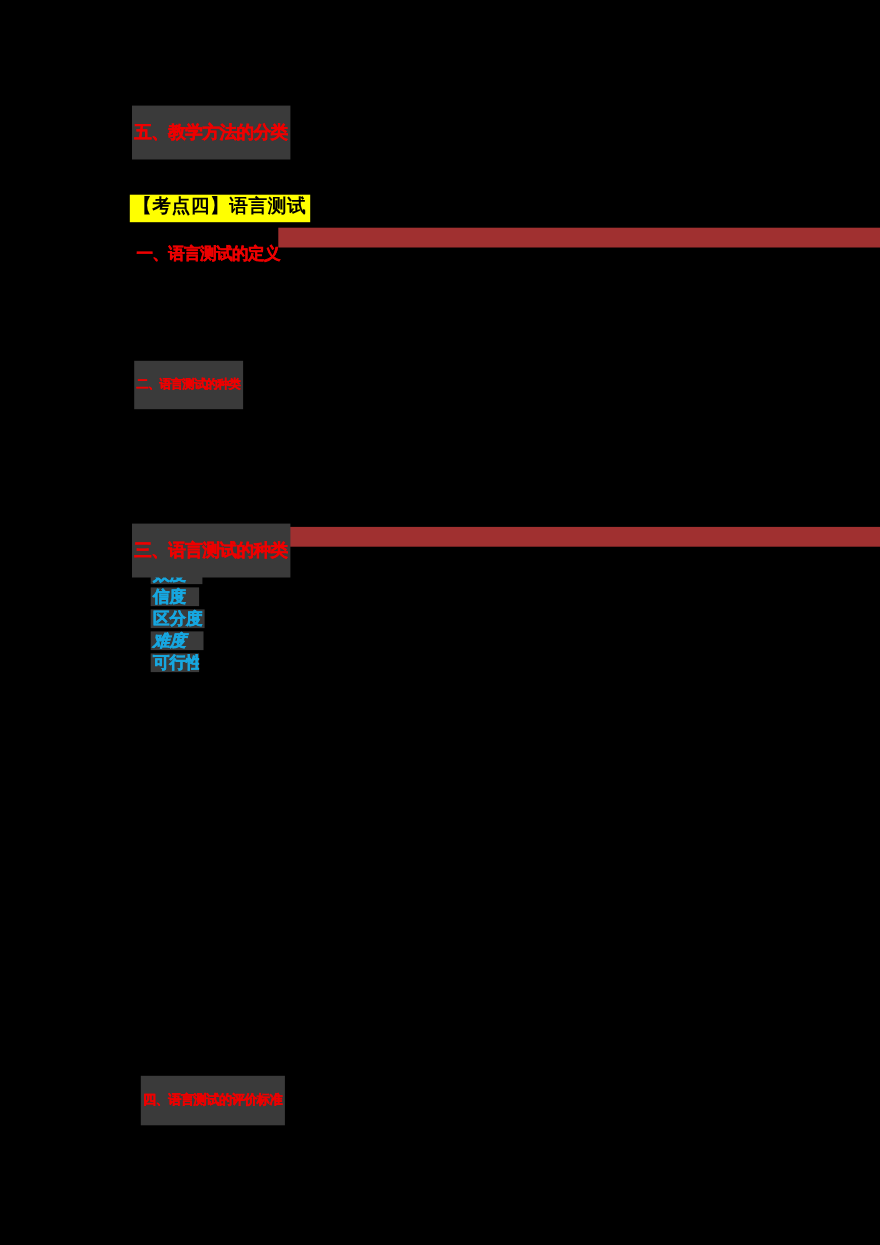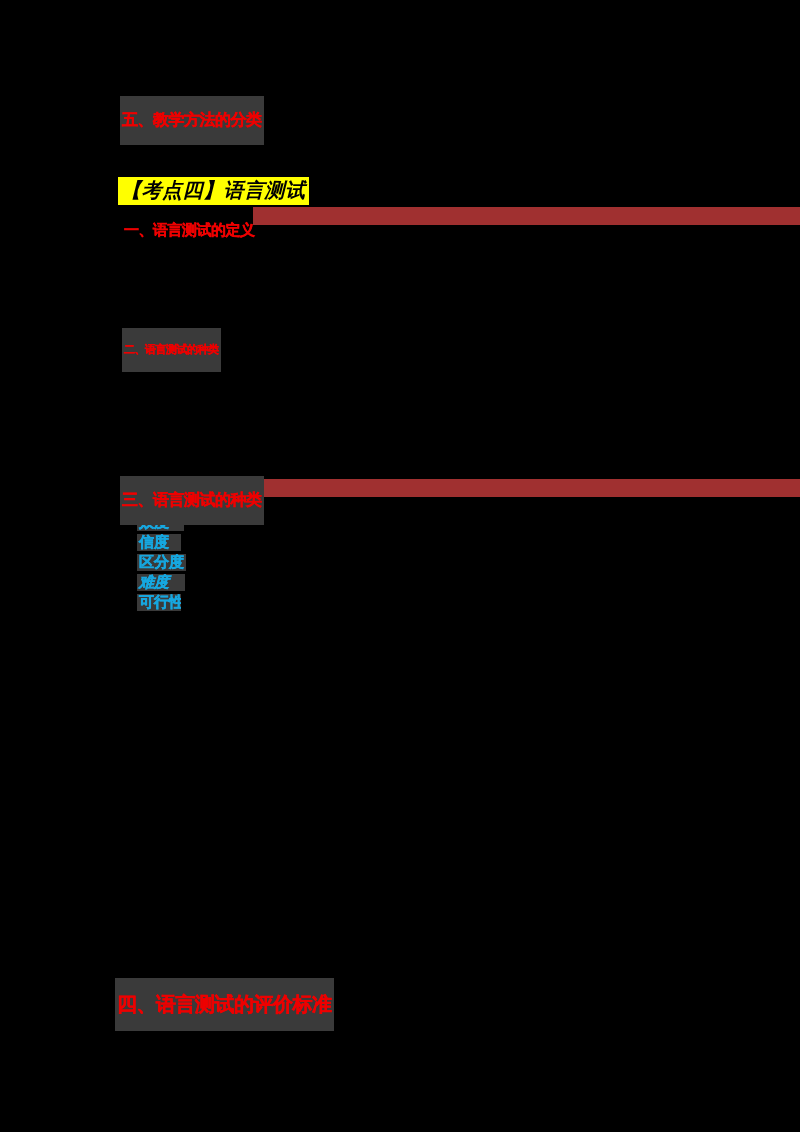--- a/index.html
+++ b/index.html
@@ -71,21 +71,21 @@
     overflow: hidden;
   }
 </style>
 </head>
 <body>
 
 <div class="page">
 
   <div class="heading-red" style="left:120px; top:96px; font-size:16px;">五、教学方法的分类</div>
 
-  <div class="highlight-yellow" style="left:118px; top:177px; font-size:20px;font-style:italic;">【考点四】语言测试</div>
+  <div class="highlight-yellow" style="left:118px; top:177px; font-size:17px;">【考点四】语言测试</div>
 
   <div class="heading-red" style="left:122px; top:207px; font-size:15px; background:transparent; z-index:3;">一、语言测试的定义</div>
 
   <div class="rule-red" style="left:253px; top:207px; width:547px;"></div>
 
   <div class="heading-red" style="left:122px; top:328px; font-size:11px;">二、语言测试的种类</div>
 
   <div class="heading-red" style="left:120px; top:476px; font-size:16px; z-index:3;">三、语言测试的种类</div>
 
   <div class="rule-red" style="left:248px; top:479px; width:552px;"></div>
@@ -96,15 +96,15 @@
 
     <div class="cyan-line" style="font-size:15px; width:40px;">信度</div>
 
     <div class="cyan-line" style="font-size:15px; width:45px;">区分度</div>
 
     <div class="cyan-line" style="font-size:15px; width:44px;font-style:italic;">难度</div>
 
     <div class="cyan-line" style="font-size:15px; width:40px;">可行性</div>
   </div>
 
-  <div class="heading-red" style="left:115px; top:978px; font-size:20px;text-align:center;">四、语言测试的评价标准</div>
+  <div class="heading-red" style="left:128px; top:978px; font-size:12px;text-align:center;">四、语言测试的评价标准</div>
 
 </div>
 
 </body></html>

